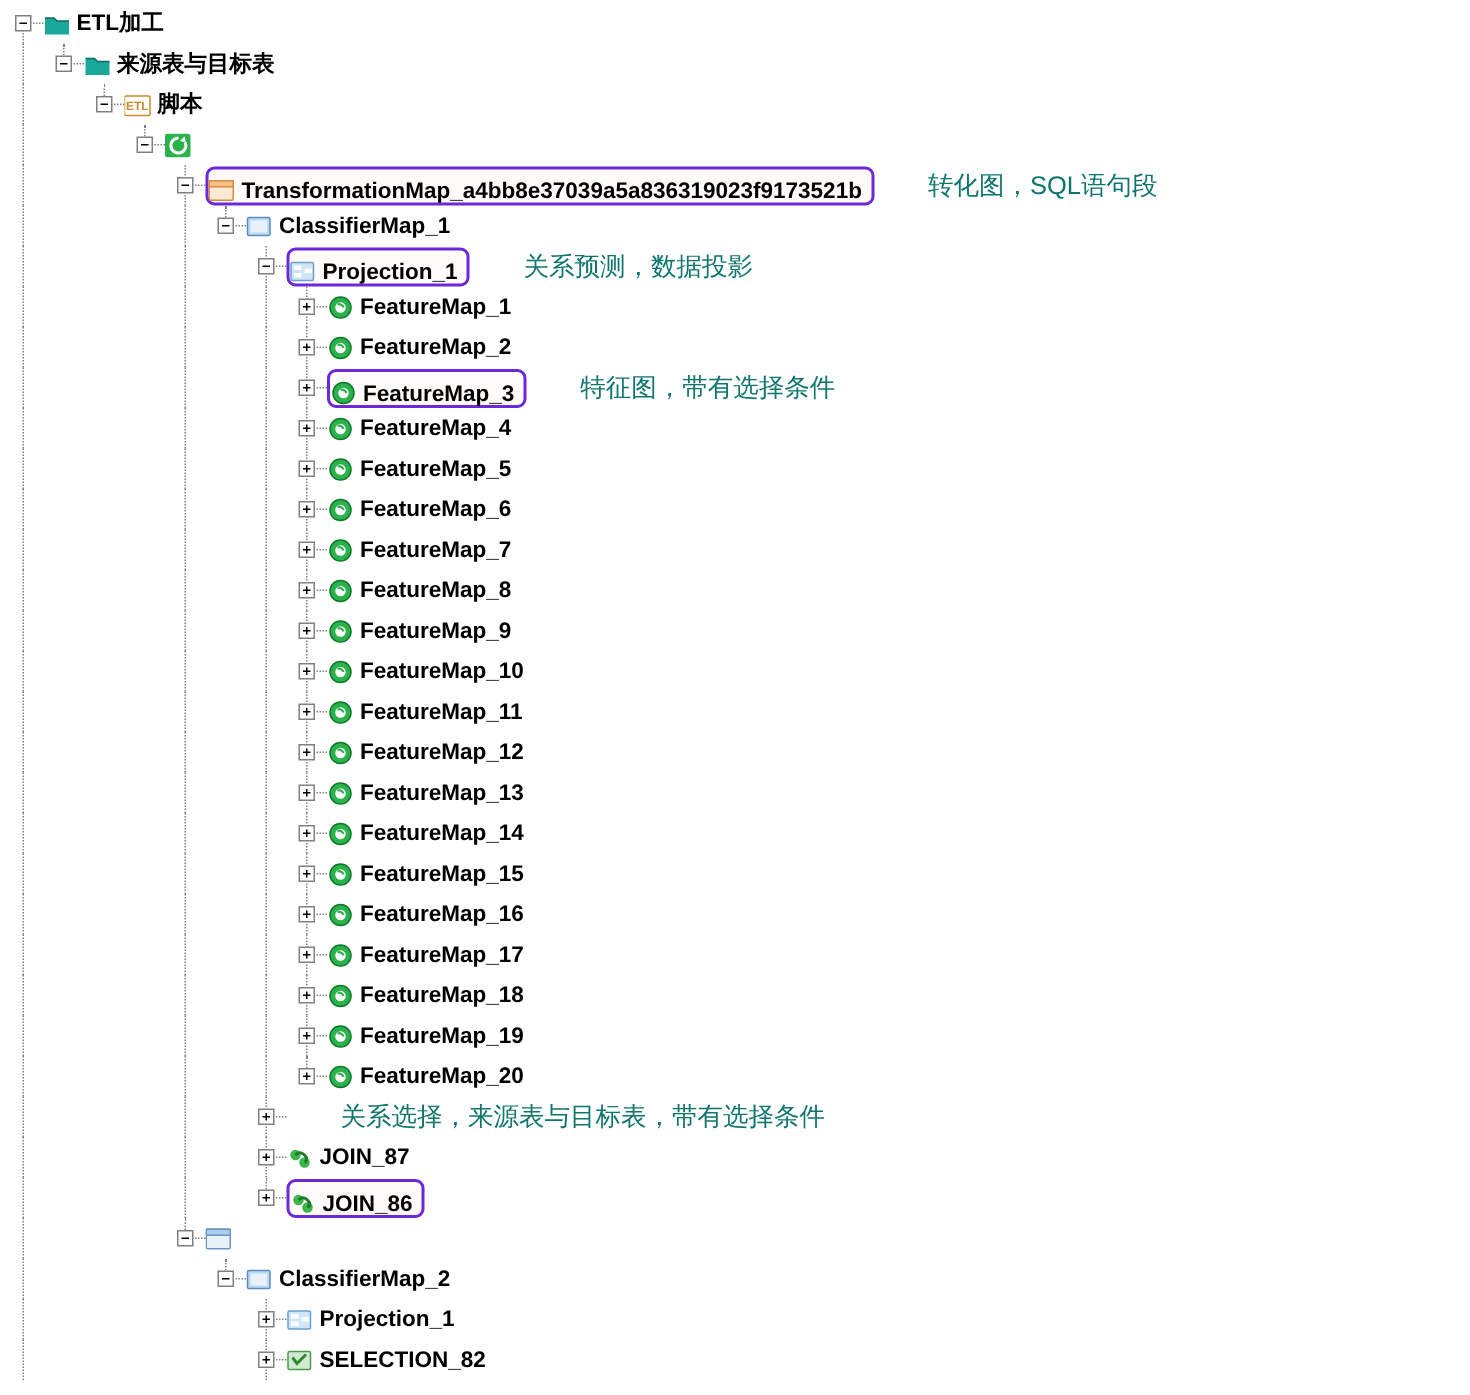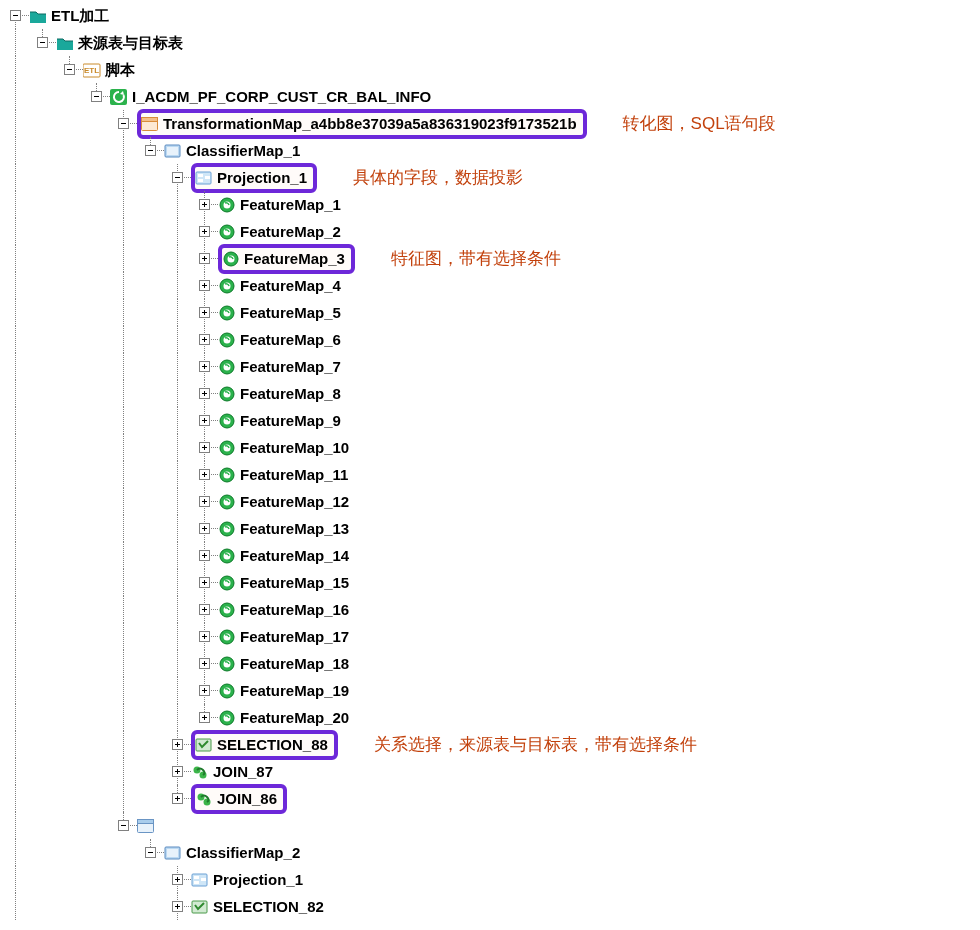--- a/index.html
+++ b/index.html
@@ -107,30 +107,30 @@
     flex: 0 0 18px;
     position: relative;
   }
   .ic svg { display: block; }
 
   .lbl {
     padding: 0 2px;
     font-weight: bold;
   }
   .hl {
-    border: 4px solid #6d28d9;
+    border: 2px solid #6d28d9;
     border-radius: 6px;
     padding: 0 4px 0 0;
     display: inline-flex;
-    align-items: center;
+    align-items: flex-end;
     height: 22px;
     background: rgba(245,162,90,0.04);
   }
   .annot {
-    color: #c2410c;
+    color: #0f766e;
     font-size: 17px;
     margin-left: 36px;
   }
 </style>
 </head>
 <body>
 
 <svg width="0" height="0" style="position:absolute">
   <defs>
     <g id="i-folder-teal">
@@ -231,21 +231,20 @@
         <div class="cell "></div>
         <div class="cell h vtop">
           <div class="toggle"></div>
         </div>
       </div>
       <div class="ic">
         <svg width="18" height="16">
           <use href="#i-refresh"></use>
         </svg>
       </div>
-      <span class="lbl">I_ACDM_PF_CORP_CUST_CR_BAL_INFO</span>
     </div>
     <div class="row">
       <div class="gutter">
         <div class="cell v"></div>
         <div class="cell "></div>
         <div class="cell "></div>
         <div class="cell "></div>
         <div class="cell h v">
           <div class="toggle"></div>
         </div>
@@ -291,21 +290,21 @@
         </div>
       </div>
       <span class="hl">
         <div class="ic">
           <svg width="18" height="16">
             <use href="#i-projection"></use>
           </svg>
         </div>
         <span class="lbl">Projection_1</span>
       </span>
-      <span class="annot">具体的字段，数据投影</span>
+      <span class="annot">关系预测，数据投影</span>
     </div>
     <div class="row">
       <div class="gutter">
         <div class="cell v"></div>
         <div class="cell "></div>
         <div class="cell "></div>
         <div class="cell "></div>
         <div class="cell v"></div>
         <div class="cell "></div>
         <div class="cell v"></div>
@@ -708,28 +707,20 @@
         <div class="cell v"></div>
         <div class="cell "></div>
         <div class="cell "></div>
         <div class="cell "></div>
         <div class="cell v"></div>
         <div class="cell "></div>
         <div class="cell h v">
           <div class="toggle plus"></div>
         </div>
       </div>
-      <span class="hl">
-        <div class="ic">
-          <svg width="18" height="16">
-            <use href="#i-selection"></use>
-          </svg>
-        </div>
-        <span class="lbl">SELECTION_88</span>
-      </span>
       <span class="annot">关系选择，来源表与目标表，带有选择条件</span>
     </div>
     <div class="row">
       <div class="gutter">
         <div class="cell v"></div>
         <div class="cell "></div>
         <div class="cell "></div>
         <div class="cell "></div>
         <div class="cell v"></div>
         <div class="cell "></div>

